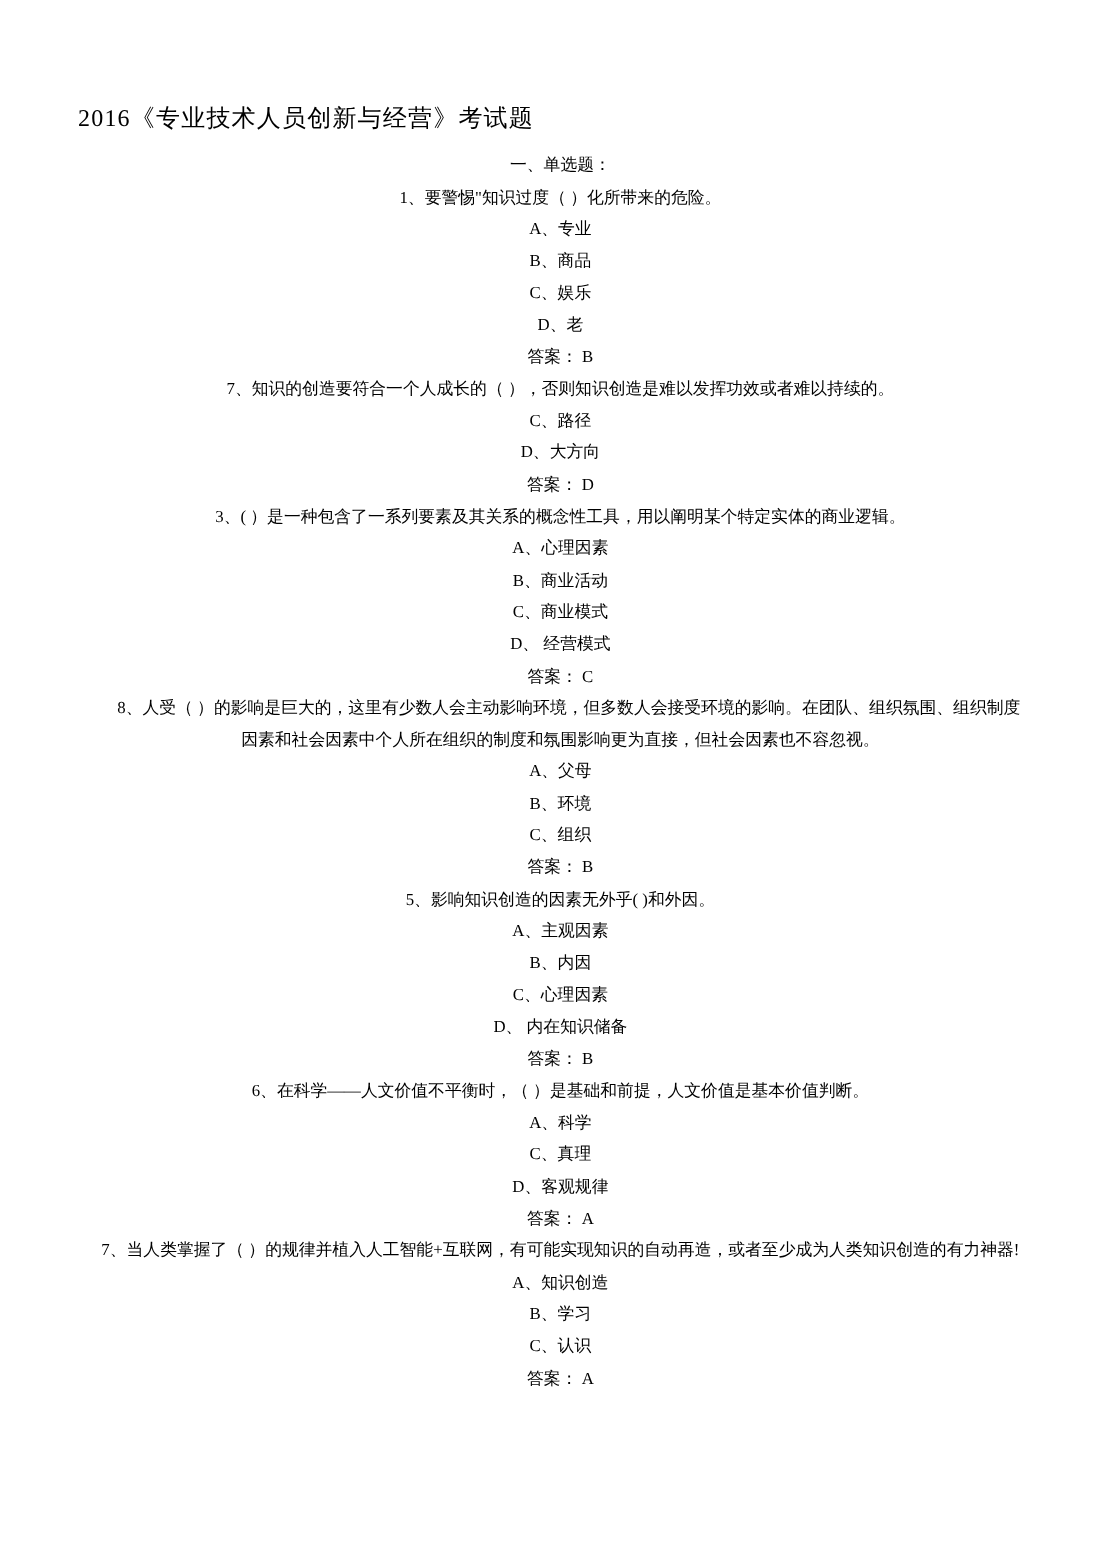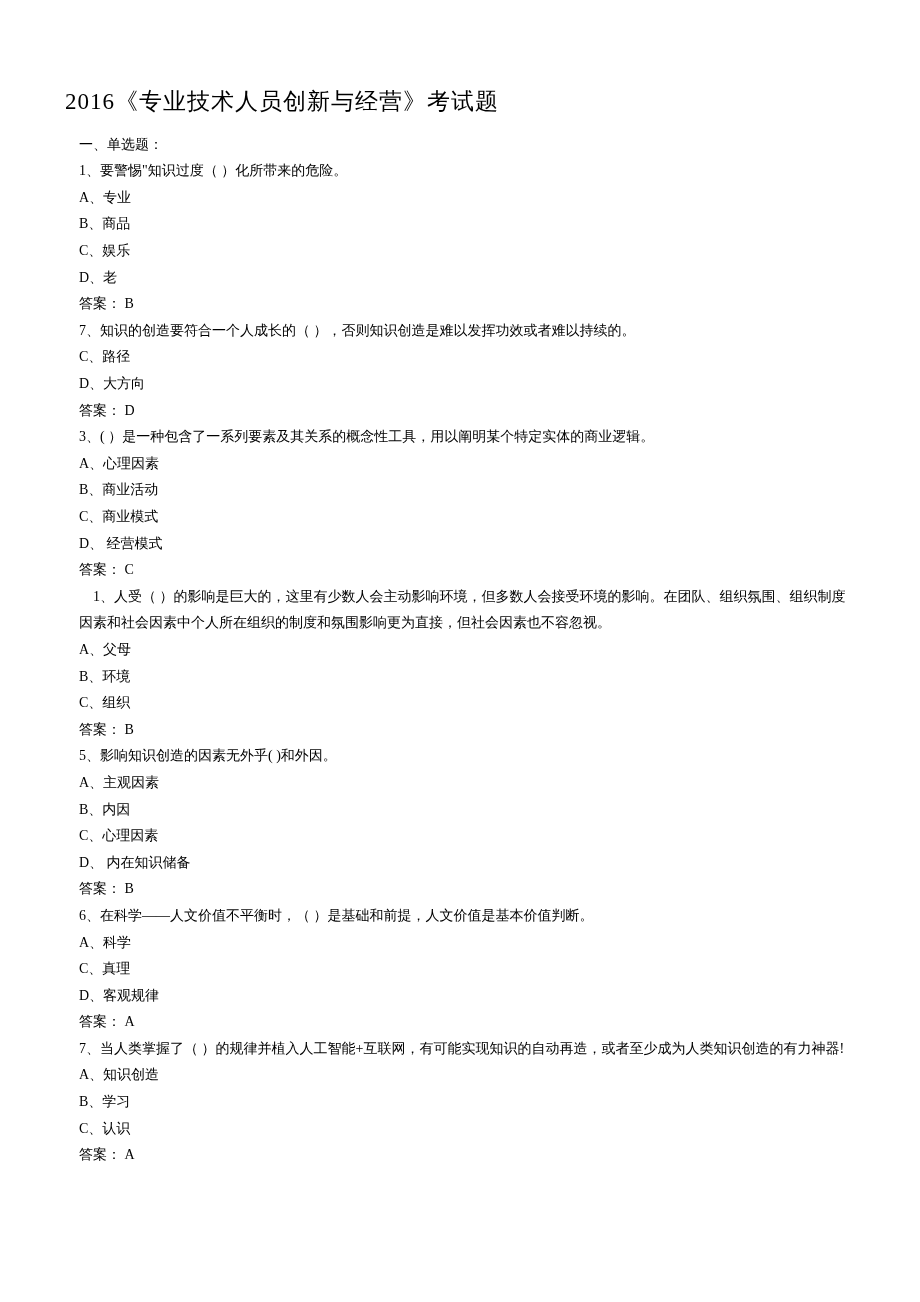--- a/index.html
+++ b/index.html
@@ -7,31 +7,32 @@
       font-size: 14px;
       line-height: 1.9;
       color: #000;
       background: #fff;
       margin: 0;
       padding: 80px 65px 40px 65px;
       width: 920px;
       box-sizing: border-box;
     }
     .title {
-      font-size: 23px;
+      font-size: 20px;
       font-family: "SimSun", "宋体", serif;
       margin-bottom: 8px;
       letter-spacing: 1px;
     }
     .line {
       margin: 0;
       padding: 0;
     }
     .indent1 {
       padding-left: 1em;
+      text-align: center;
     }
   </style>
 </head>
 <body>
 
 <div class="title">2016《专业技术人员创新与经营》考试题</div>
 <div class="line indent1">一、单选题：</div>
 
 <div>
   <div class="line indent1">1、要警惕"知识过度（ ）化所带来的危险。</div>
@@ -53,21 +54,21 @@
   <div class="line indent1">3、( ）是一种包含了一系列要素及其关系的概念性工具，用以阐明某个特定实体的商业逻辑。</div>
   <div class="line indent1">A、心理因素</div>
   <div class="line indent1">B、商业活动</div>
   <div class="line indent1">C、商业模式</div>
   <div class="line indent1">D、 经营模式</div>
   <div class="line indent1">答案： C</div>
 </div>
 
 <div>
   <div class="line indent1" style="text-indent:0;">
-    <span style="padding-left:1em;">1、人受（ ）的影响是巨大的，这里有少数人会主动影响环境，但多数人会接受环境的影响。在团队、组织氛围、组织制度因素和社会因素中个人所在组织的制度和氛围影响更为直接，但社会因素也不容忽视。</span>
+    <span style="padding-left:1em;">8、人受（ ）的影响是巨大的，这里有少数人会主动影响环境，但多数人会接受环境的影响。在团队、组织氛围、组织制度因素和社会因素中个人所在组织的制度和氛围影响更为直接，但社会因素也不容忽视。</span>
   </div>
   <div class="line indent1">A、父母</div>
   <div class="line indent1">B、环境</div>
   <div class="line indent1">C、组织</div>
   <div class="line indent1">答案： B</div>
 </div>
 
 <div>
   <div class="line indent1"> 5、影响知识创造的因素无外乎( )和外因。</div>
   <div class="line indent1">A、主观因素</div>

